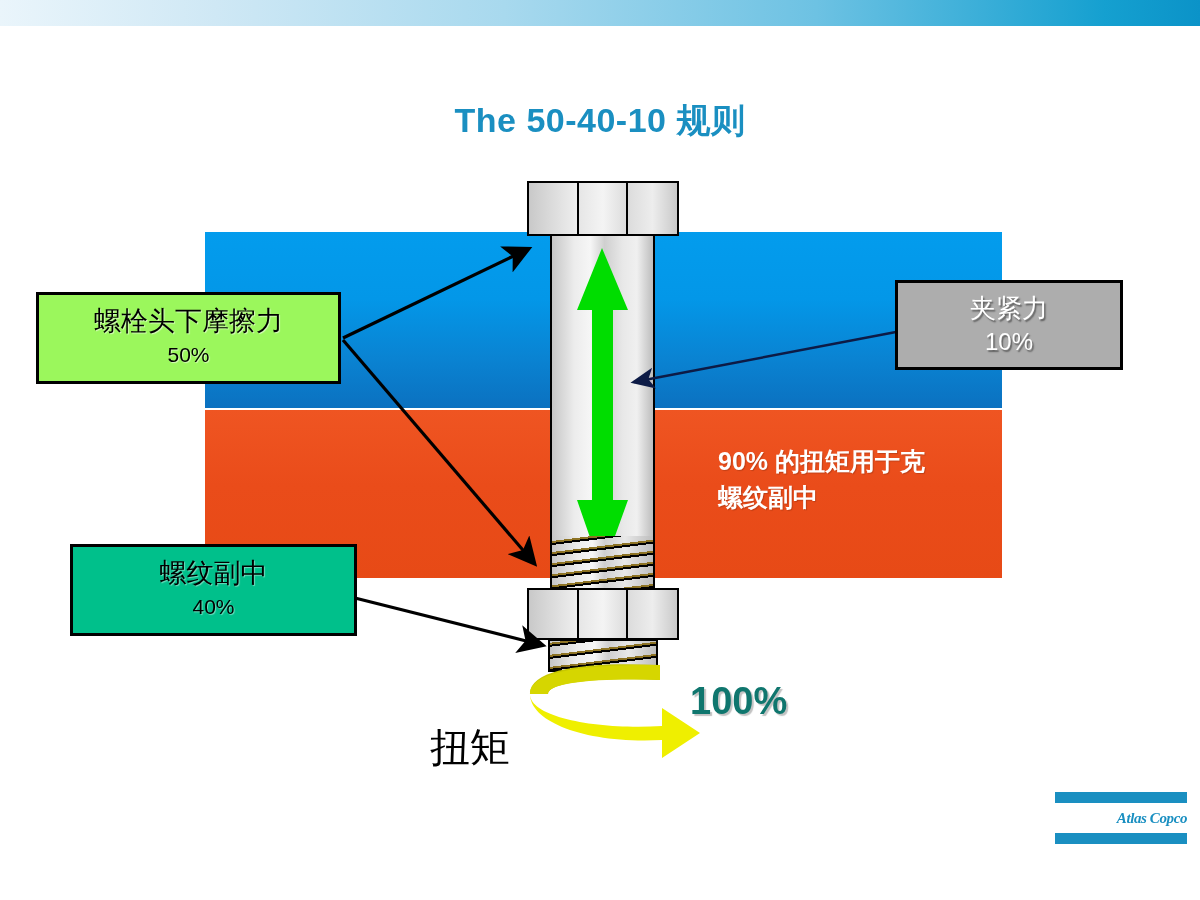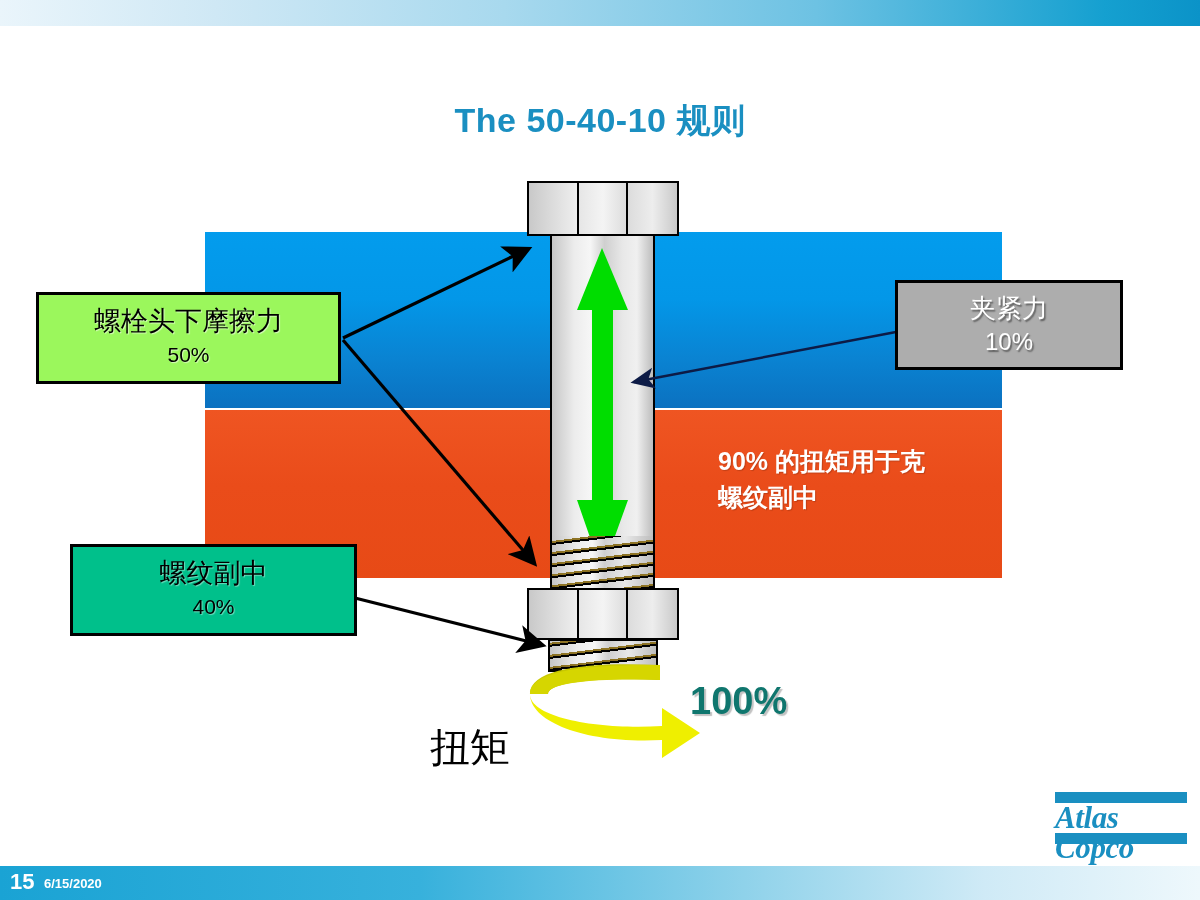--- a/index.html
+++ b/index.html
@@ -130,23 +130,23 @@
   .torque-pct {
     position:absolute; left:690px; top:680px;
     font-size:38px; font-weight:bold; color:#0f766e;
     text-shadow:2px 2px 1px rgba(120,120,120,.45);
   }
 
   
   .logo { position:absolute; left:1055px; top:792px; width:132px; height:56px; }
   .logo .bar { background:#1a8fc1; height:11px; width:132px; }
   .logo .word {
-    height:30px; line-height:30px; text-align:left;
+    height:30px; line-height:30px; text-align:right;
     font-family:"Liberation Serif", serif;
-    font-style:italic; font-weight:bold; font-size:31px; color:#1a8fc1;
+    font-style:italic; font-weight:bold; font-size:15px; color:#1a8fc1;
     letter-spacing:-0.4px;
   }
 
   svg.overlay { position:absolute; left:0; top:0; width:1200px; height:900px; pointer-events:none; }
 </style>
 </head>
 <body>
 
 <div id="slide">
 
@@ -228,18 +228,14 @@
   </svg>
 
   <div class="torque-pct">100%</div>
 
   <div class="logo">
     <div class="bar"></div>
     <div class="word">Atlas Copco</div>
     <div class="bar"></div>
   </div>
 
-  <div class="botbar">
-    <div class="pageno">15</div>
-    <div class="slidedate">6/15/2020</div>
-  </div>
 
 </div>
 
 </body></html>

